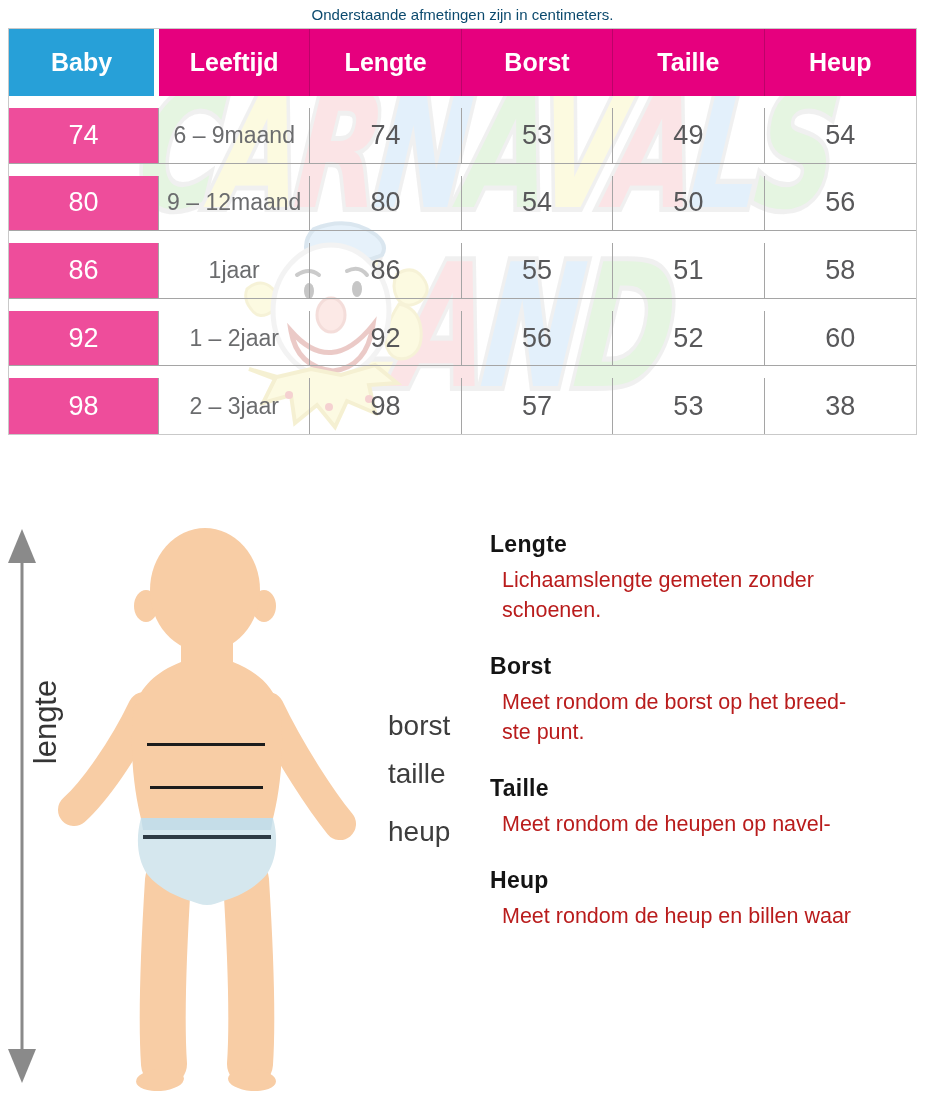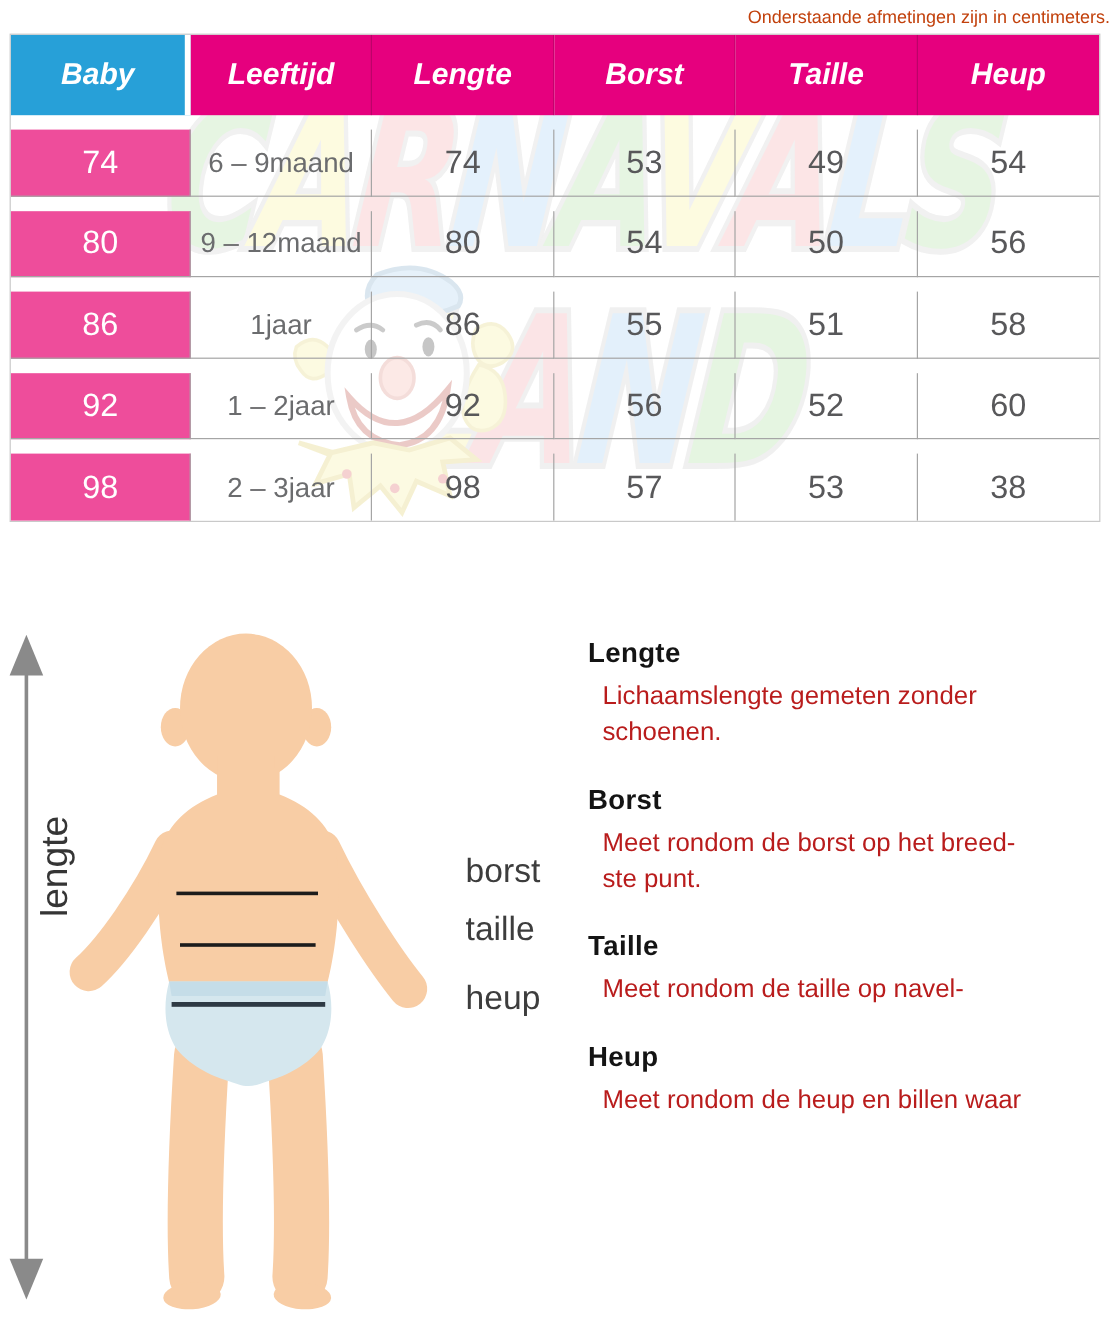--- a/index.html
+++ b/index.html
@@ -11,22 +11,22 @@
     --age-text:#6b6c6e;
     --skin:#f8cda5;
     --diaper:#d5e7ee;
     --arrow-gray:#8a8a8a;
   }
   html,body{margin:0;padding:0;background:#fff;}
   body{width:925px;height:1100px;font-family:"Liberation Sans", sans-serif;}
   .page{position:relative;width:925px;height:1100px;background:#fff;overflow:hidden;}
 
   
-  .caption-top{position:absolute;top:6px;left:0;width:100%;text-align:right;
-    font-size:15px;color:#c2410c;}
+  .caption-top{position:absolute;top:6px;left:0;width:100%;text-align:center;
+    font-size:15px;color:#0c4a6e;}
 
   
   .size-table{position:absolute;left:8px;top:28px;width:909px;height:407px;
     border:1px solid #c9c9c9;box-sizing:border-box;background:#fff;overflow:hidden;}
 
   
   .wm{position:absolute;inset:0;opacity:.30;pointer-events:none;z-index:0;}
   .wm-line{position:absolute;font-weight:bold;font-style:italic;line-height:1;
     font-family:"DejaVu Sans", sans-serif;letter-spacing:-6px;white-space:nowrap;
     -webkit-text-stroke:7px #cfcfcf;paint-order:stroke fill;
@@ -34,21 +34,21 @@
   .wm-line1{left:140px;top:40px;font-size:112px;}
   .wm-line2{left:330px;top:212px;font-size:118px;}
   .wm-clown{position:absolute;left:210px;top:190px;width:235px;height:215px;}
 
   .tbl{position:relative;z-index:1;display:grid;width:100%;height:100%;
     grid-template-columns:150px repeat(5,1fr);
     grid-template-rows:67px repeat(5,1fr);}
   .trow{display:contents;}
   .hcell{background:var(--header-pink);color:#fff;font-weight:bold;font-size:25px;
     display:flex;align-items:center;justify-content:center;
-    border-right:1px solid rgba(80,10,50,.28);box-sizing:border-box;font-style:italic;}
+    border-right:1px solid rgba(80,10,50,.28);box-sizing:border-box;}
   .hcell-baby{background:var(--header-blue);border-right:5px solid #fff;}
   .hcell-last{border-right:none;}
   .cell{display:flex;align-items:center;justify-content:center;box-sizing:border-box;
     border-right:1px solid var(--grid-gray);border-bottom:1px solid var(--grid-gray);
     background:transparent;margin-top:12px;}
   .cell-last{border-right:none;}
   .trow:last-child .cell{border-bottom:none;}
   .size-cell{background:var(--row-pink);color:#fff;font-size:27px;
     border-right:1px solid var(--grid-gray);}
   .age-cell{flex-direction:row;color:var(--age-text);font-size:23px;line-height:27px;
@@ -237,21 +237,21 @@
       <div class="def-line">Lichaamslengte gemeten zonder</div>
       <div class="def-line">schoenen.</div>
     </div>
     <div class="def-block">
       <div class="def-term">Borst</div>
       <div class="def-line">Meet rondom de borst op het breed-</div>
       <div class="def-line">ste punt.</div>
     </div>
     <div class="def-block">
       <div class="def-term">Taille</div>
-      <div class="def-line">Meet rondom de taille op navel-</div>
+      <div class="def-line">Meet rondom de heupen op navel-</div>
     </div>
     <div class="def-block">
       <div class="def-term">Heup</div>
       <div class="def-line">Meet rondom de heup en billen waar</div>
     </div>
   </div>
 
 </div>
 
 </body></html>

